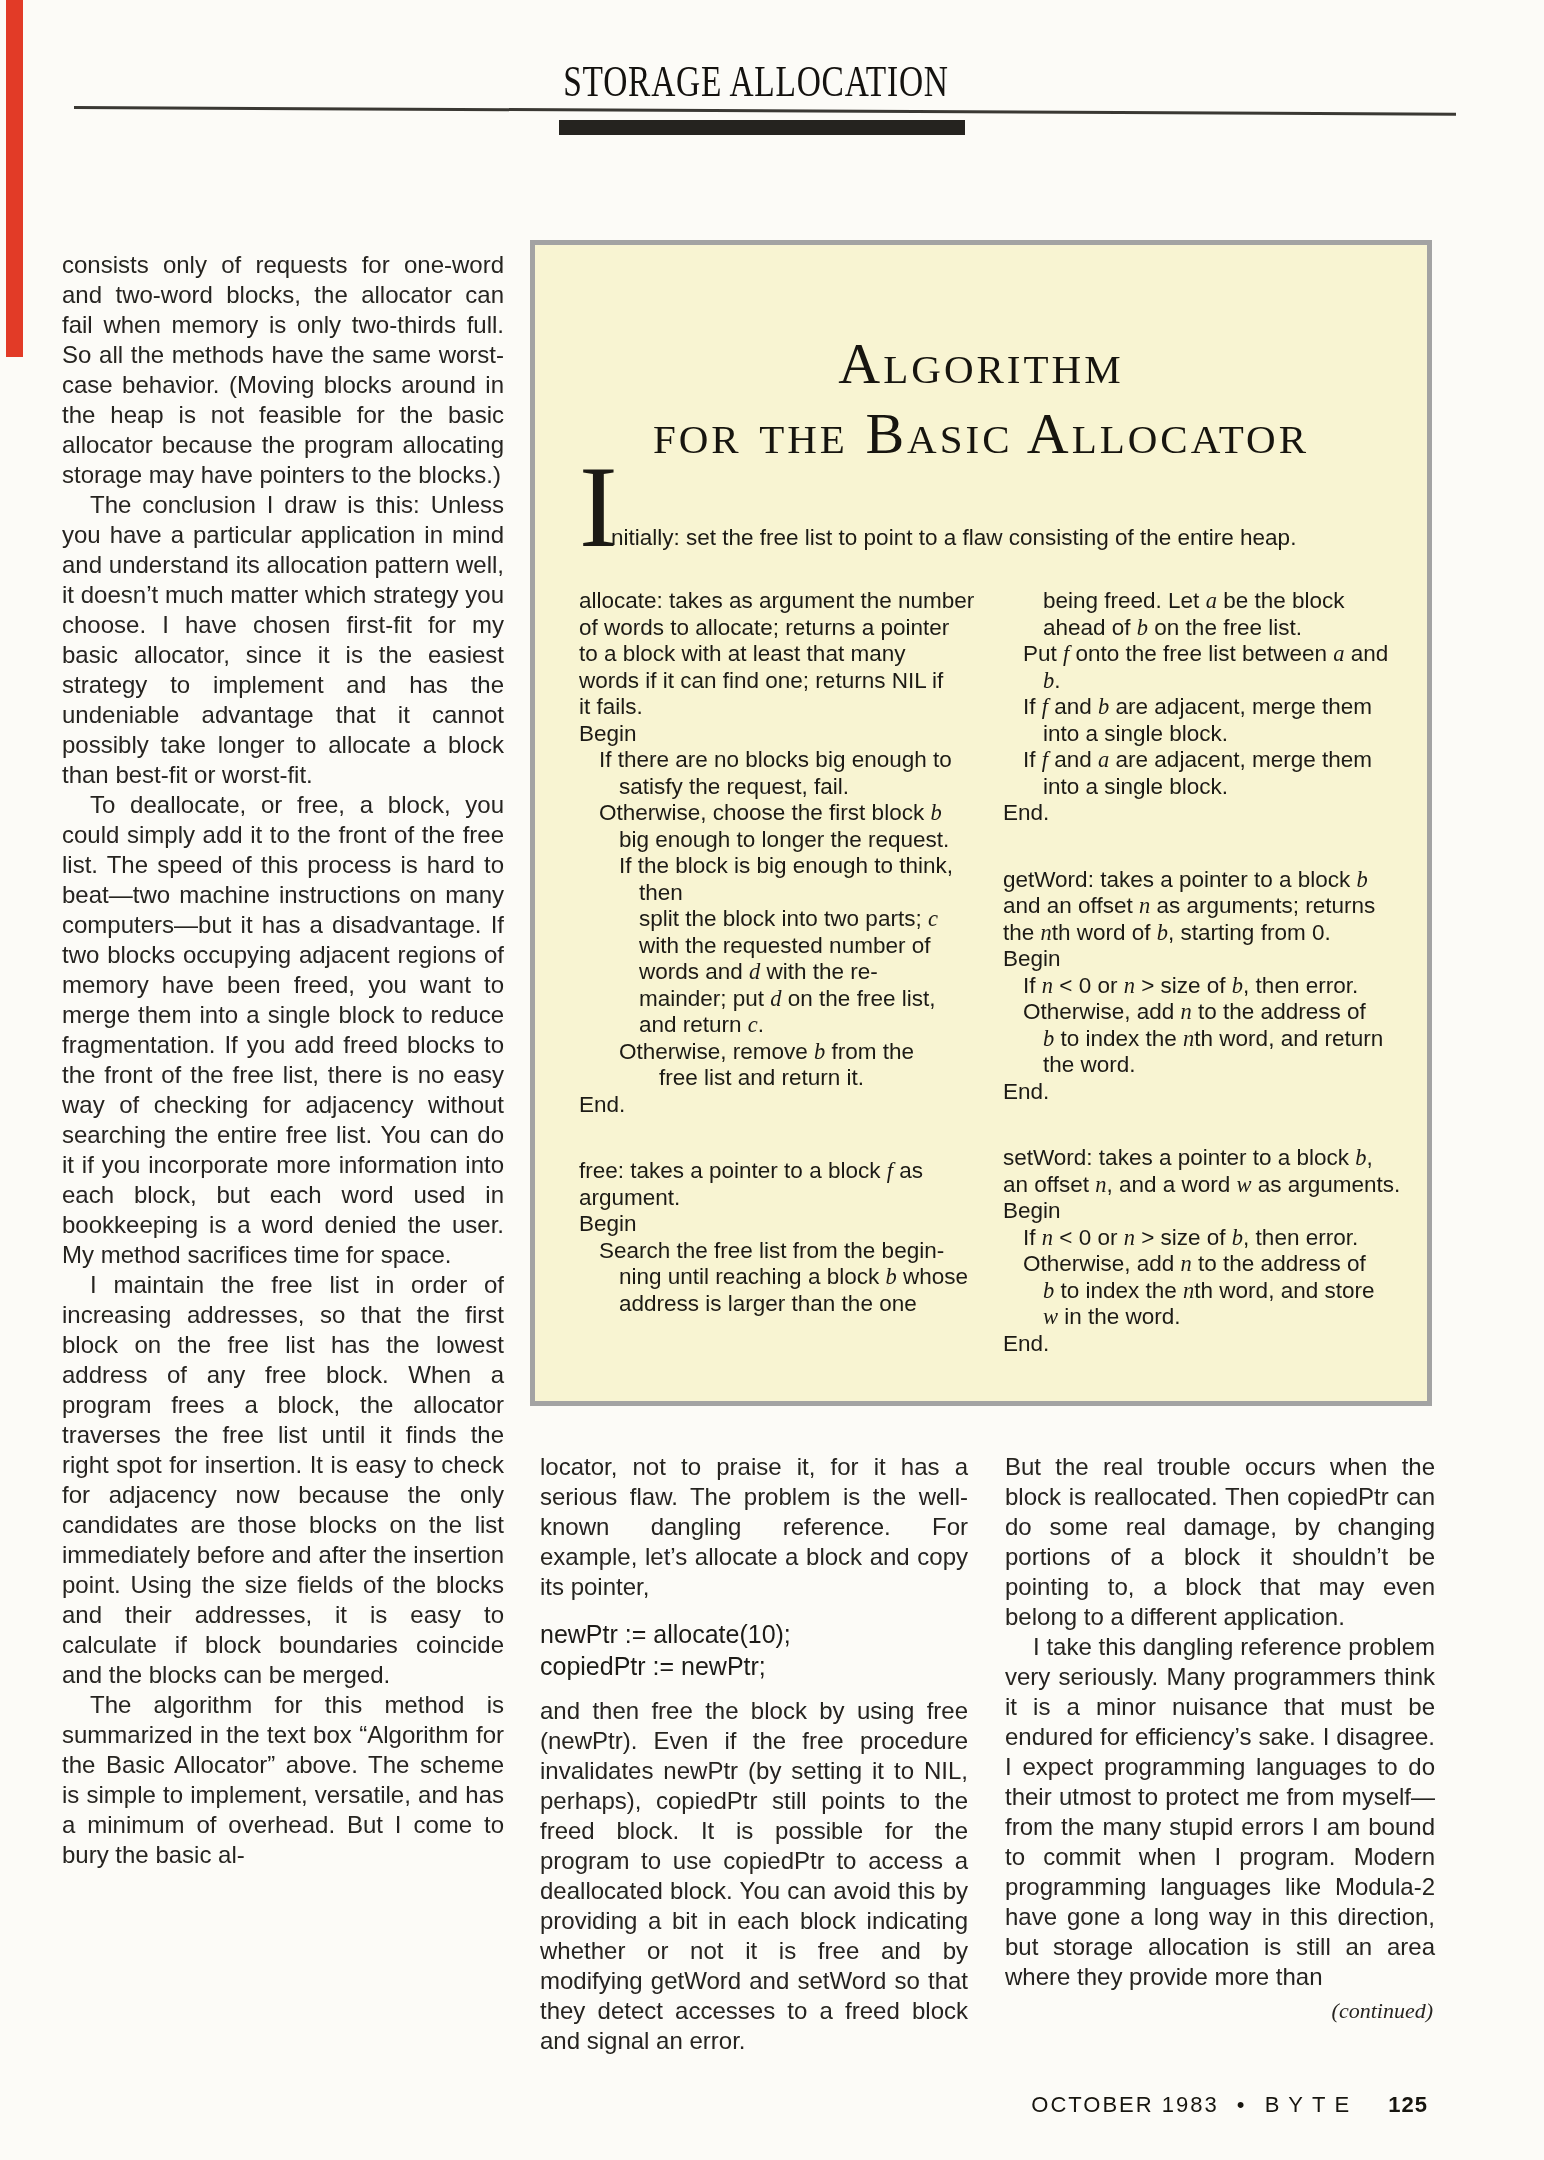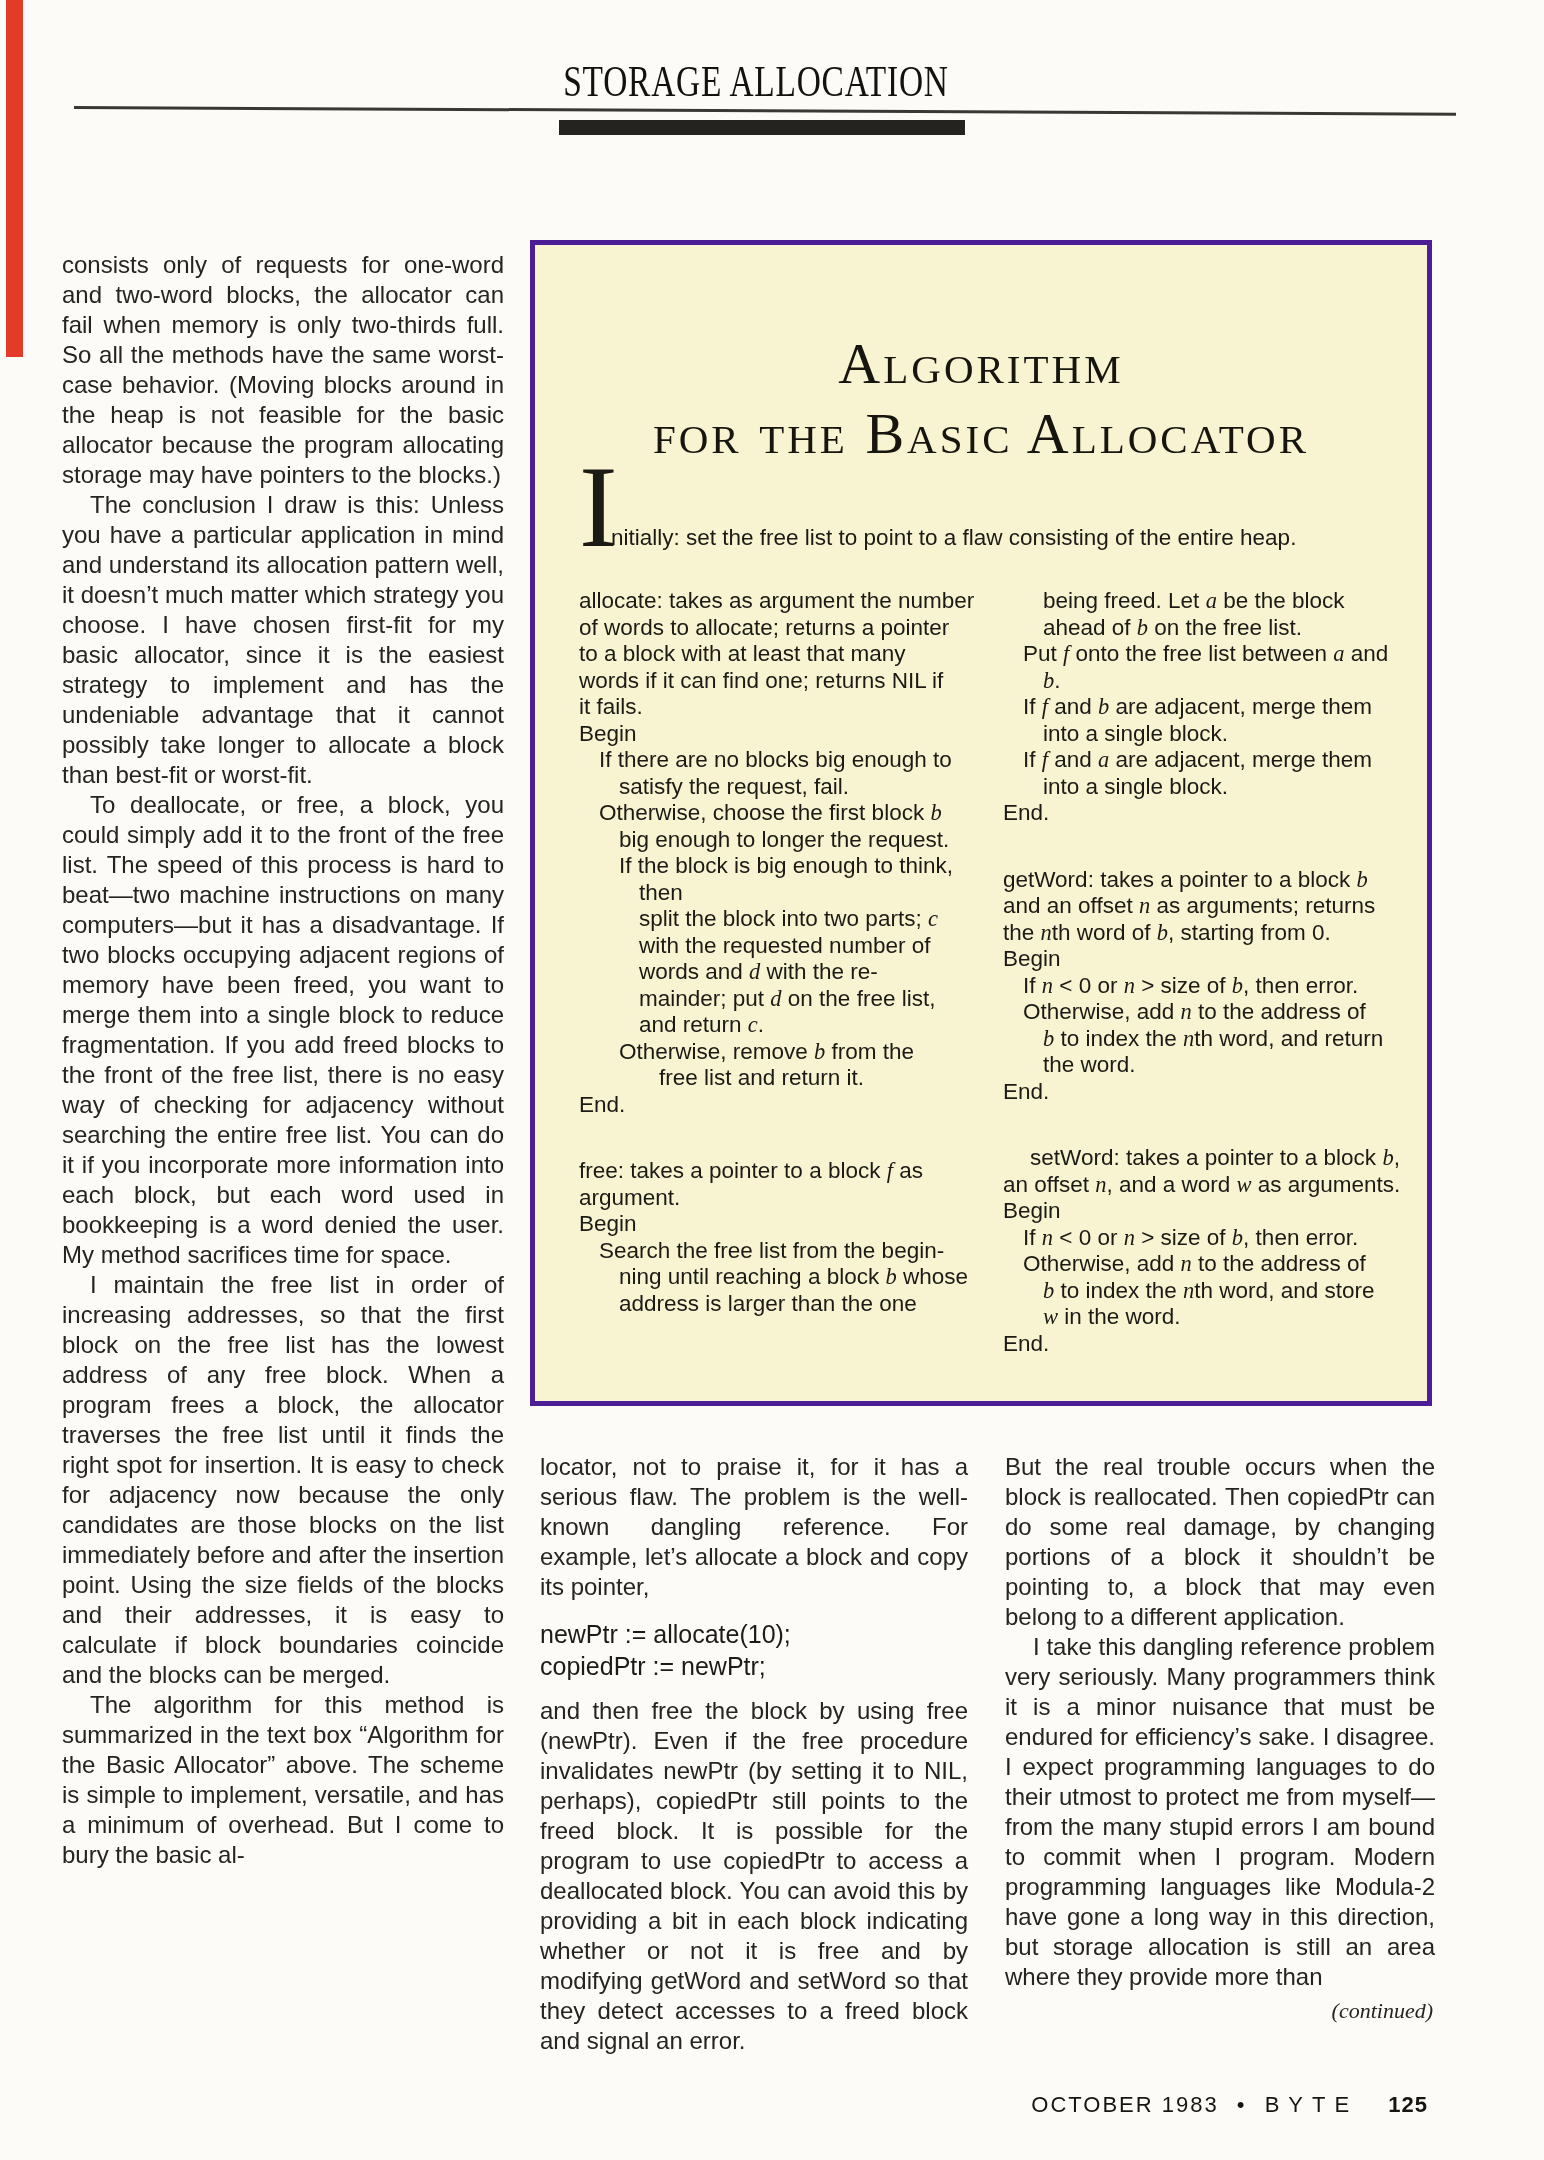--- a/index.html
+++ b/index.html
@@ -19,21 +19,21 @@
   .rule{position:absolute;top:106px;left:74px;width:1382px;height:3px;background:#3a3833;
     transform:rotate(0.28deg);transform-origin:left center;}
   .thick-bar{position:absolute;top:120px;left:559px;width:406px;height:15px;background:#25231f;}
 
   .col-left{position:absolute;left:62px;top:250px;width:442px;
     font-size:24px;line-height:30px;text-align:justify;}
   .para{margin:0;}
   .para.ind{text-indent:28px;}
 
   .box{position:absolute;left:530px;top:240px;width:902px;height:1166px;
-    background:#f8f4d2;border:5px solid #4c1d95;box-sizing:border-box;}
+    background:#f8f4d2;border:5px solid #a3a3a3;box-sizing:border-box;}
   .box-title{position:absolute;top:84px;left:0;width:100%;text-align:center;
     font-family:"Liberation Serif", serif;font-variant:small-caps;
     font-size:58px;line-height:70px;color:#17150f;letter-spacing:3px;}
   .dropcap{position:absolute;left:44px;top:204px;font-family:"Liberation Serif", serif;
     font-size:116px;line-height:1;color:#1c1a15;}
   .box-intro-text{position:absolute;left:76px;top:279px;width:820px;
     font-size:22.5px;line-height:27px;color:#1c1a15;}
   .box-col{position:absolute;top:343px;font-size:22.5px;line-height:26.5px;color:#1c1a15;}
   .box-col.bleft{left:44px;width:424px;}
   .box-col.bright{left:468px;width:424px;}
@@ -125,21 +125,21 @@
         <div class="bline" style="padding-left: 0px;">getWord: takes a pointer to a block <i>b</i></div>
         <div class="bline" style="padding-left: 0px;">and an offset <i>n</i> as arguments; returns</div>
         <div class="bline" style="padding-left: 0px;">the <i>n</i>th word of <i>b</i>, starting from 0.</div>
         <div class="bline" style="padding-left: 0px;">Begin</div>
         <div class="bline" style="padding-left: 20px;">If <i>n</i> &lt; 0 or <i>n</i> &gt; size of <i>b</i>, then error.</div>
         <div class="bline" style="padding-left: 20px;">Otherwise, add <i>n</i> to the address of</div>
         <div class="bline" style="padding-left: 40px;"><i>b</i> to index the <i>n</i>th word, and return</div>
         <div class="bline" style="padding-left: 40px;">the word.</div>
         <div class="bline" style="padding-left: 0px;">End.</div>
         <div class="bline gap" style="padding-left: 0px;"></div>
-        <div class="bline" style="padding-left: 0px; text-align: center;">setWord: takes a pointer to a block <i>b</i>,</div>
+        <div class="bline" style="padding-left: 0px;">setWord: takes a pointer to a block <i>b</i>,</div>
         <div class="bline" style="padding-left: 0px;">an offset <i>n</i>, and a word <i>w</i> as arguments.</div>
         <div class="bline" style="padding-left: 0px;">Begin</div>
         <div class="bline" style="padding-left: 20px;">If <i>n</i> &lt; 0 or <i>n</i> &gt; size of <i>b</i>, then error.</div>
         <div class="bline" style="padding-left: 20px;">Otherwise, add <i>n</i> to the address of</div>
         <div class="bline" style="padding-left: 40px;"><i>b</i> to index the <i>n</i>th word, and store</div>
         <div class="bline" style="padding-left: 40px;"><i>w</i> in the word.</div>
         <div class="bline" style="padding-left: 0px;">End.</div>
       </div>
   </div>
 

